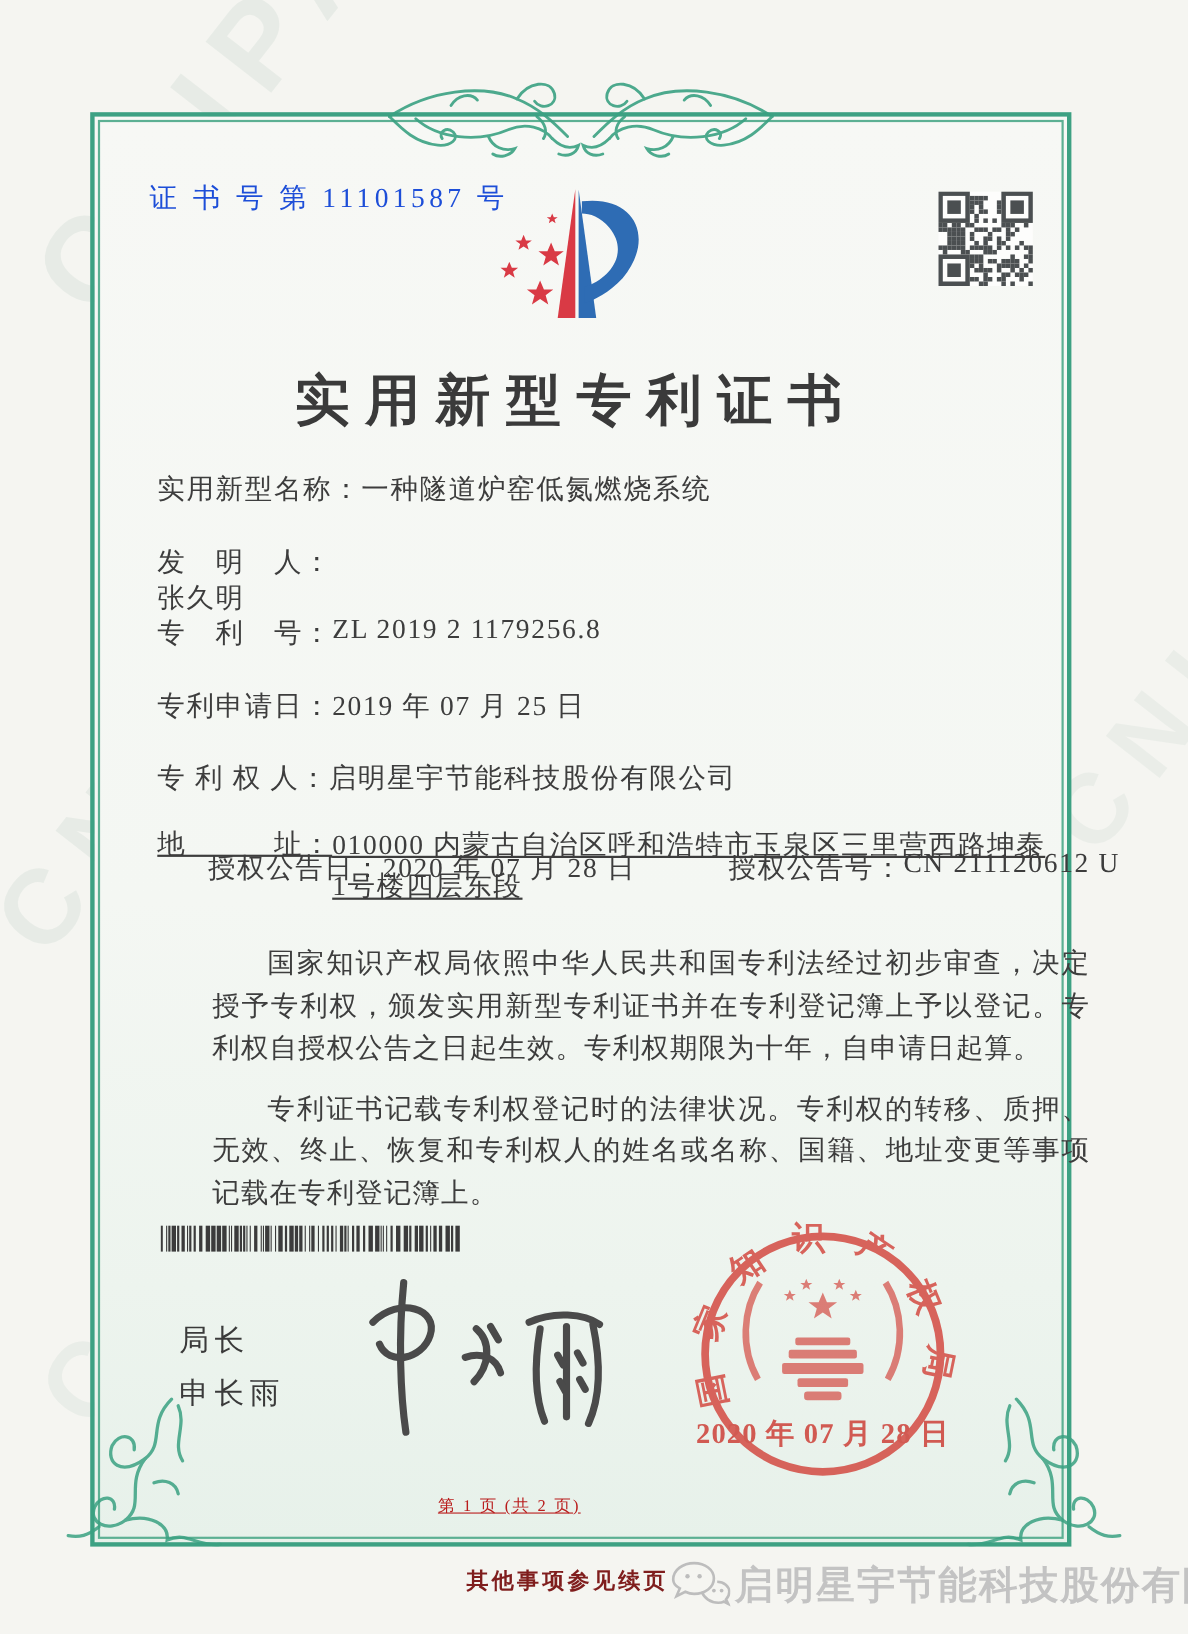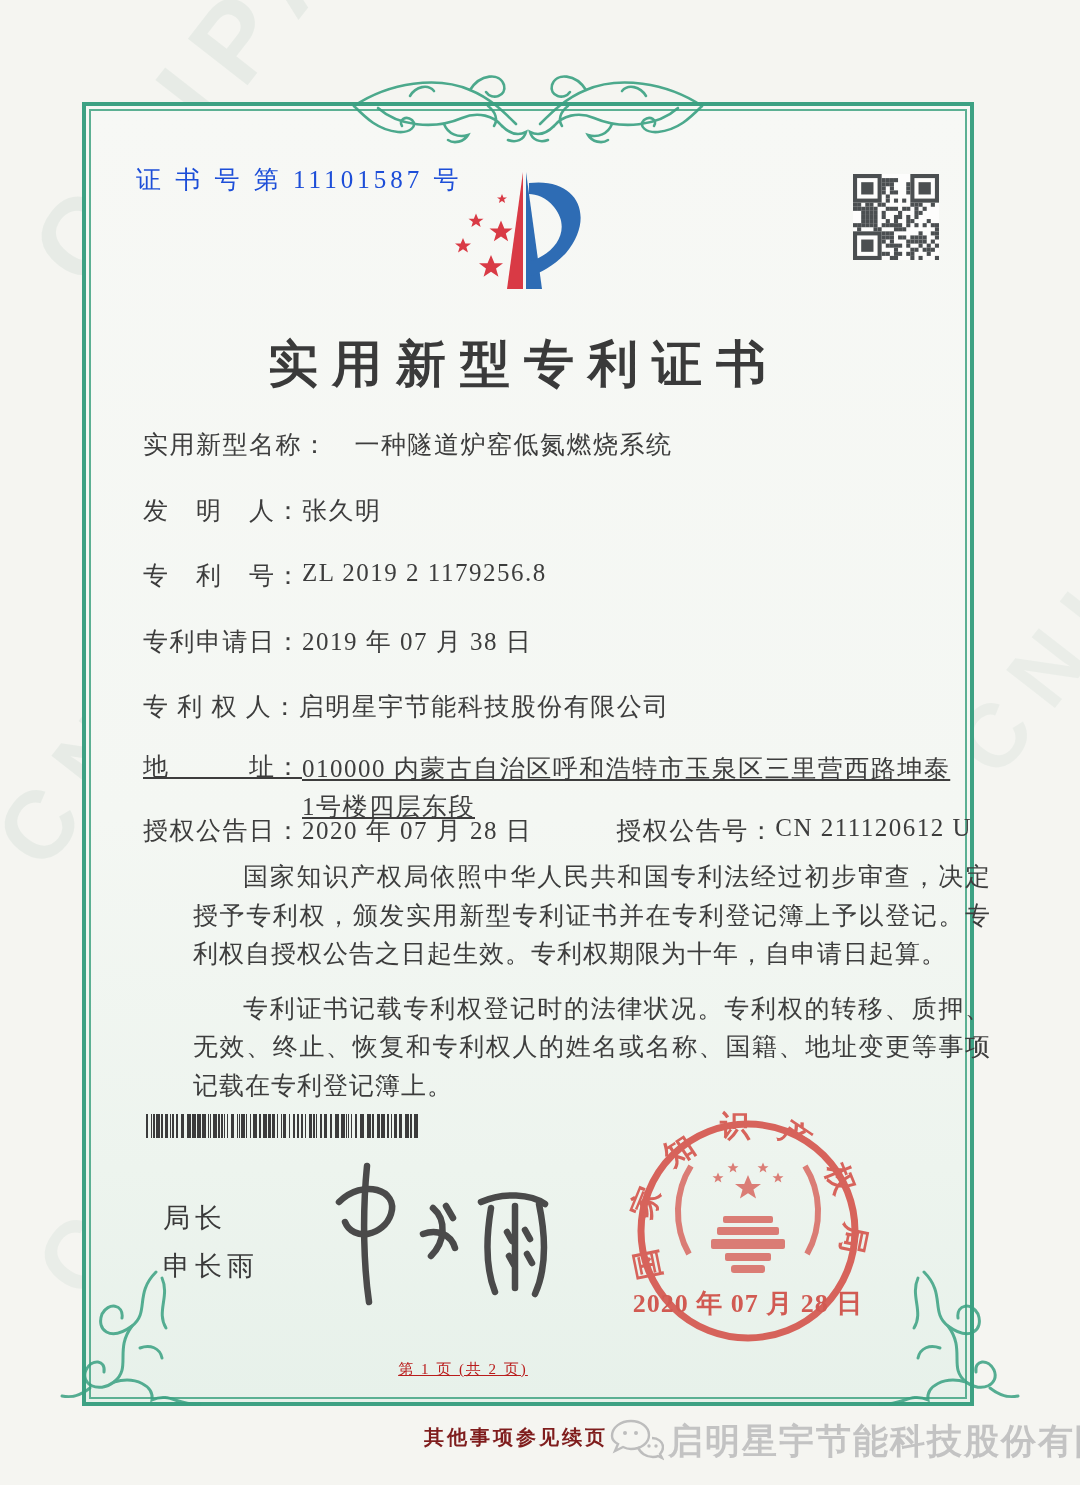--- a/index.html
+++ b/index.html
@@ -239,45 +239,45 @@
       <rect x="57.33333333333333" y="0" width="28.666666666666664" height="28.666666666666664" fill="#4b4f51"></rect>
       <rect x="61.42857142857142" y="4.095238095238095" width="20.476190476190474" height="20.476190476190474" fill="#fdfdfc"></rect>
       <rect x="65.52380952380952" y="8.19047619047619" width="12.285714285714285" height="12.285714285714285" fill="#4b4f51"></rect>
       <rect x="0" y="57.33333333333333" width="28.666666666666664" height="28.666666666666664" fill="#4b4f51"></rect>
       <rect x="4.095238095238095" y="61.42857142857142" width="20.476190476190474" height="20.476190476190474" fill="#fdfdfc"></rect>
       <rect x="8.19047619047619" y="65.52380952380952" width="12.285714285714285" height="12.285714285714285" fill="#4b4f51"></rect>
     </svg>
 
   <div class="title">实用新型专利证书</div>
 
-  <div class="row" style="top:428px;gap:26px;">
+  <div class="row" style="top:428px;">
     <span class="lbl">实用新型名称：</span>
     <span class="val">一种隧道炉窑低氮燃烧系统</span>
   </div>
-  <div class="row" style="top:494px;">
+  <div class="row" style="top:494px;flex-direction:column;">
     <span class="lbl">发　明　人：</span>
     <span class="val">张久明</span>
   </div>
   <div class="row" style="top:559px;">
     <span class="lbl">专　利　号：</span>
     <span class="val">ZL 2019 2 1179256.8</span>
   </div>
   <div class="row" style="top:625px;">
     <span class="lbl">专利申请日：</span>
-    <span class="val">2019 年 07 月 38 日</span>
+    <span class="val">2019 年 07 月 25 日</span>
   </div>
   <div class="row" style="top:690px;">
     <span class="lbl">专 利 权 人：</span>
     <span class="val">启明星宇节能科技股份有限公司</span>
   </div>
   <div class="row addr" style="top:750px;text-decoration:underline;">
     <span class="lbl">地　　　址：</span>
     <span class="val">010000 内蒙古自治区呼和浩特市玉泉区三里营西路坤泰1号楼四层东段</span>
   </div>
-  <div class="row" style="top:814px;">
+  <div class="row" style="top:772px;margin-left:46px;">
     <span class="lbl">授权公告日：</span>
     <span class="val">2020 年 07 月 28 日</span>
     <span class="lbl" style="margin-left:84px;text-align:right;">授权公告号：</span>
     <span class="val">CN 211120612 U</span>
   </div>
 
   <div class="paras">
     <p>国家知识产权局依照中华人民共和国专利法经过初步审查，决定授予专利权，颁发实用新型专利证书并在专利登记簿上予以登记。专利权自授权公告之日起生效。专利权期限为十年，自申请日起算。</p>
     <p>专利证书记载专利权登记时的法律状况。专利权的转移、质押、无效、终止、恢复和专利权人的姓名或名称、国籍、地址变更等事项记载在专利登记簿上。</p>
   </div>

